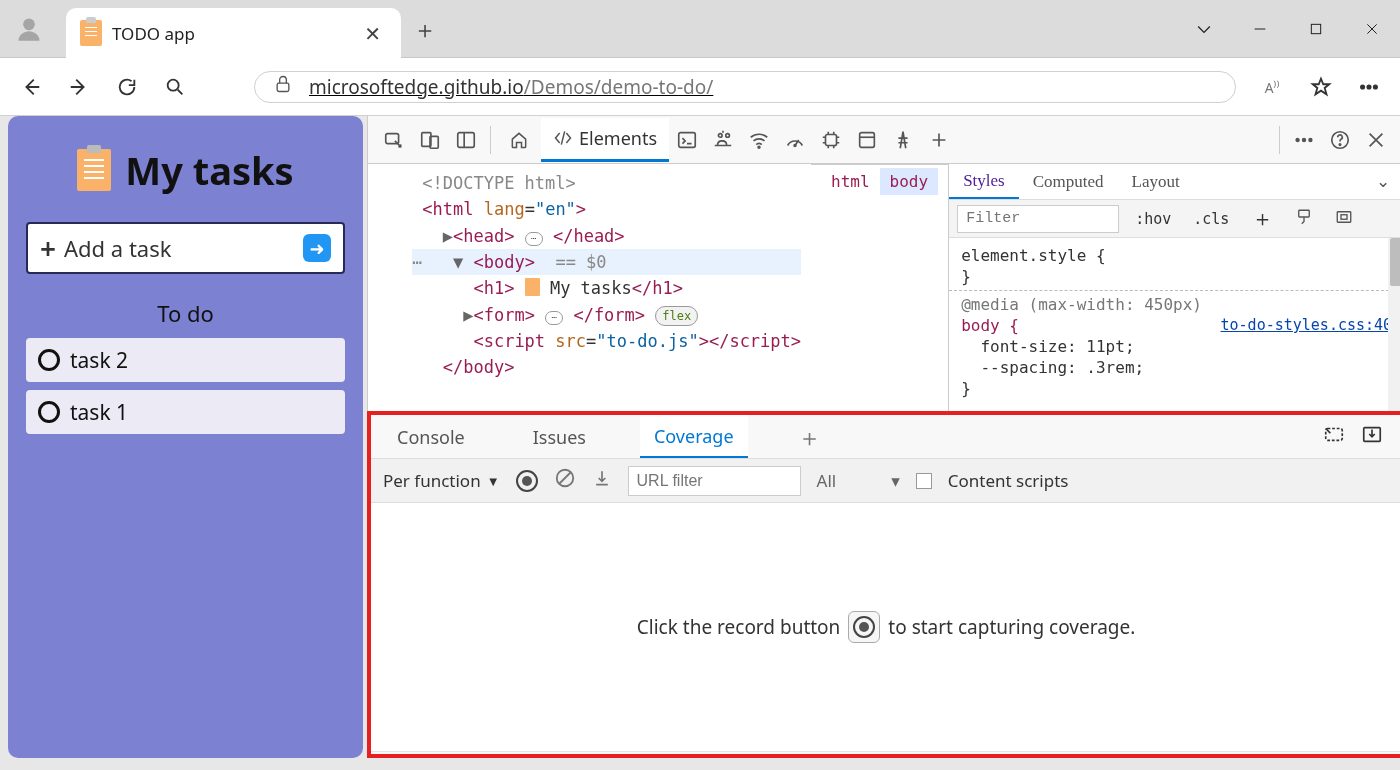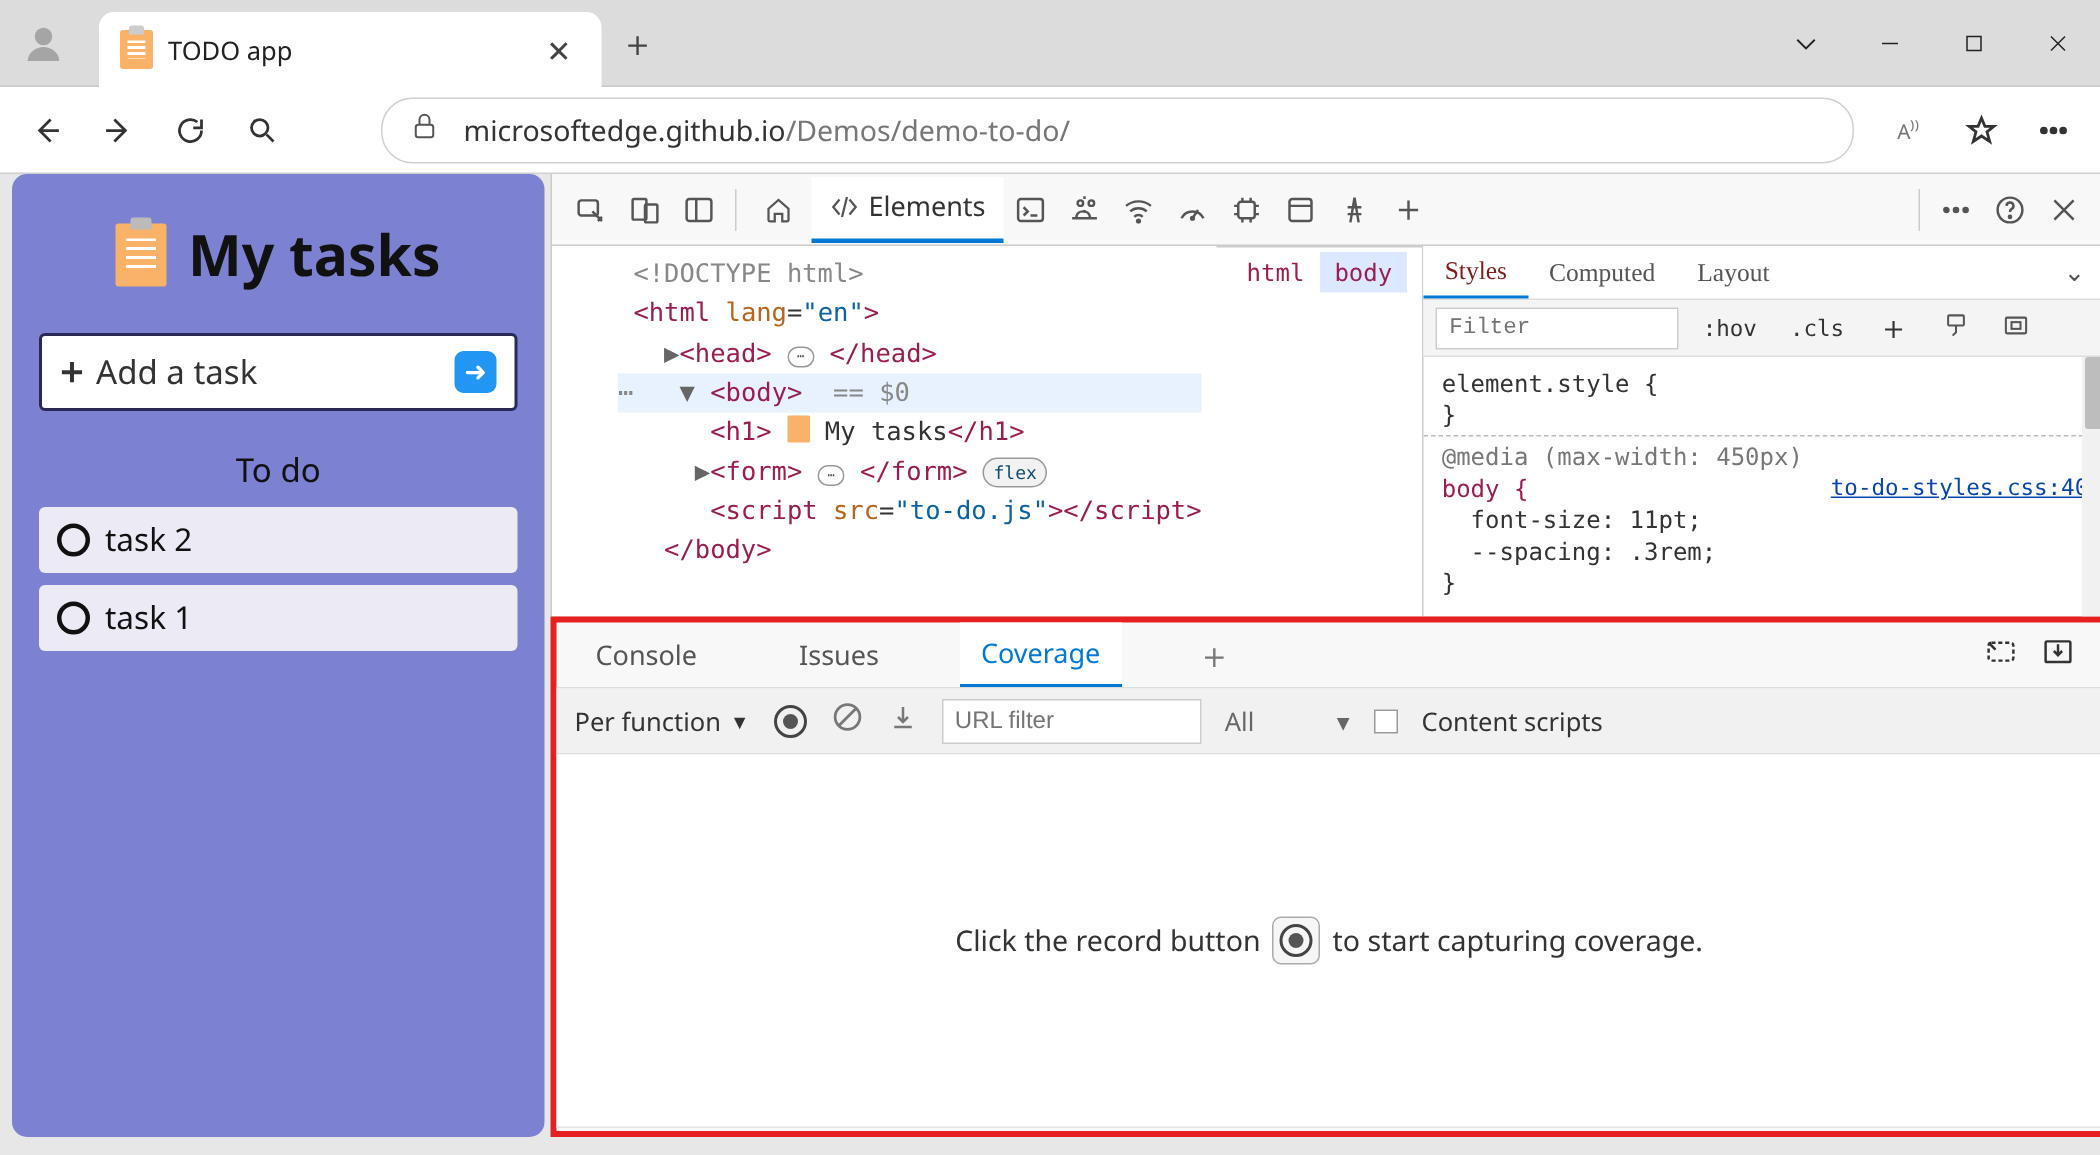--- a/index.html
+++ b/index.html
@@ -36,22 +36,22 @@
   .titlebar .chevron svg { width:20px; height:20px; }
 
   
   .toolbar {
     height: 58px; background: #fff; display:flex; align-items:center; padding: 0 10px; gap: 6px;
     border-bottom: 1px solid #d0d0d0;
   }
   .tbtn { width:42px; height:42px; display:flex; align-items:center; justify-content:center; color:#333; }
   .tbtn svg { width:22px; height:22px; stroke:#333; fill:none; stroke-width:2; }
   .addr {
-    flex:1; margin-left:52px; height:44px; background:#fff; border:1px solid #d0d0d0; border-radius:21px;
-    display:flex; align-items:center; padding: 0 18px; gap:16px;
+    flex:1; margin-left:52px; height:32px; background:#fff; border:1px solid #d0d0d0; border-radius:21px;
+    display:flex; align-items:center; padding: 0 18px; gap:16px;text-decoration:underline;
   }
   .addr .lock svg { width:20px; height:20px; stroke:#555; fill:none; stroke-width:1.6; }
   .addr .url { font-size:19px; color:#333; }
   .addr .url .gray { color:#777; }
   .raction { display:flex; gap:6px; margin-left:10px; }
 
   
   .content { position:absolute; top:116px; bottom:12px; left:8px; right:8px; display:flex; gap:0;}
   
   
@@ -90,32 +90,32 @@
   .dom { flex:1; overflow:hidden; display:flex; font-family: Consolas, monospace; font-size:17px;padding-left:34px;}
   .dom .pad { padding:6px 10px; flex:1; overflow:hidden; line-height:1.55;}
   .dom .line { white-space:pre; color:#333;}
   .tag-o { color:#9a1d52;} 
   .attr { color:#b5651d;}
   .str { color:#0b62a4;}
   .gray { color:#888;}
   .line.sel { background:#e8f2fe;}
   .line.sel::before { content:"⋯ "; color:#888;}
   .arrow { color:#666;}
-  .pill { display:inline-block; border:1px solid #999; border-radius:10px; font-size:12px; padding:0 6px; color:#0c4a6e; background:#f2f2f2; vertical-align:1px;}
+  .pill { display:inline-block; border:1px solid #999; border-radius:10px; font-size:12px; padding:0 6px; color:#4d7c0f; background:#f2f2f2; vertical-align:1px;}
   .dots { display:inline-flex; width:18px; height:14px; border:1px solid #999; border-radius:9px; align-items:center; justify-content:center; font-size:8px; color:#444; vertical-align:1px;}
   .favtiny { display:inline-block; width:15px; height:18px; background:#f9b267; border-radius:1px; vertical-align:-2px;}
   
   .crumbs { border-top:1px solid #ccc; height:34px; display:flex; align-items:center; padding:0 10px; gap:0; font-size:16px;}
   .crumb { padding:4px 10px; color:#9a1d52;}
   .crumb.sel { background:#dbe8ff;}
 
   .styles { width:456px; border-left:1px solid #ccc; display:flex; flex-direction:column; font-family: Consolas, monospace;}
   .styles-tabs { height:36px; display:flex; align-items:stretch; border-bottom:1px solid #ddd; font-family:"Segoe UI"; font-size:17px; background:#fff;}
   .stab { padding:0 14px; display:flex; align-items:center; color:#555;}
-  .stab.active { color:#7f1d1d; border-bottom:2px solid #0078d4; background:#fff;}
+  .stab.active { color:#4c1d95; border-bottom:2px solid #0078d4; background:#fff;}
   .styles-filter { height:38px; display:flex; align-items:center; gap:10px; padding:0 8px; background:#f4f4f4; border-bottom:1px solid #ddd; font-family:"Segoe UI"; font-size:15px;}
   .styles-filter input { width:162px; height:28px; border:1px solid #ccc; padding:0 8px; font-size:15px;font-family:Liberation Mono, monospace;}
   .sf-btn { padding:2px 6px; color:#333; font-family:Consolas, monospace; }
   .styles-body { padding:6px 12px; font-size:16px; overflow:hidden; position:relative; flex:1;}
   .styles-body .rule { margin:2px 0; color:#333; white-space:pre;}
   .sel2 { color:#9a1d52;}
   .prop { color:#333;}
   .media { color:#777;}
   .link { color:#0645ad; text-decoration:underline; float:right; font-size:15px;}
   .styles .hr { border-top:1px dashed #bbb; margin:4px -12px;}

